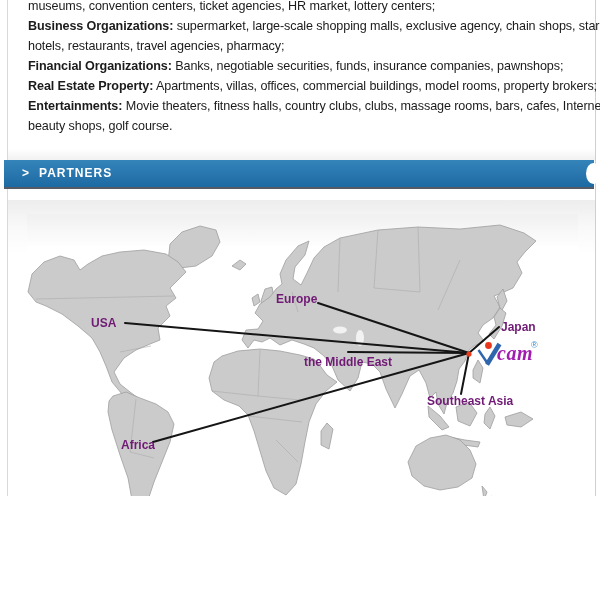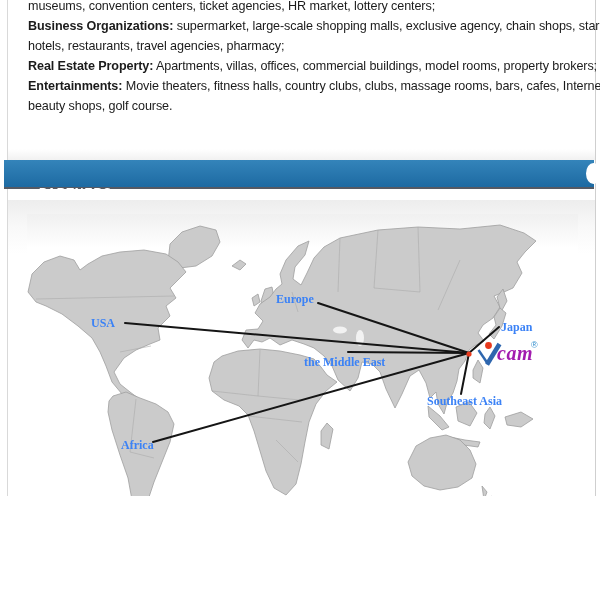--- a/index.html
+++ b/index.html
@@ -17,31 +17,31 @@
 
   
   .pre-strip{position:absolute;left:8px;top:149px;width:587px;height:11px;
              background:linear-gradient(#ffffff,#f1f1f1);}
   .partners-bar{position:absolute;left:4px;top:160px;width:590px;height:27px;
       background:linear-gradient(#3484ba,#1d6aa2);
       border-bottom:2px solid #555a64;}
   .partners-bar .notch{position:absolute;right:-7px;top:3px;width:15px;height:21px;
       background:#fff;border-radius:50%;}
   .partners-bar .bar-text{position:absolute;left:18px;top:0;height:27px;line-height:27px;
-      color:#ffffff;font-size:12px;font-weight:bold;letter-spacing:1px;margin-top:20px;}
+      color:#ffffff;font-size:12px;font-weight:bold;letter-spacing:1px;}
   .partners-bar .arrow{margin-right:9px;font-weight:bold;}
 
   
   .map-section{position:absolute;left:8px;top:200px;width:587px;height:358px;
       background:linear-gradient(#ededed 0%,#f8f8f8 7%,#ffffff 15%);}
   .map-svg{position:absolute;left:0;top:0;}
 
   
-  .map-label{position:absolute;font-family:Liberation Serif, serif;
-      font-size:12px;font-weight:bold;color:#3b82f6;white-space:nowrap;}
+  .map-label{position:absolute;font-family:Liberation Sans, sans-serif;
+      font-size:12px;font-weight:bold;color:#701a75;white-space:nowrap;}
   .lbl-usa{left:91px;top:316px;}
   .lbl-europe{left:276px;top:292px;}
   .lbl-middle-east{left:304px;top:355px;}
   .lbl-japan{left:501px;top:320px;}
   .lbl-southeast-asia{left:427px;top:394px;}
   .lbl-africa{left:121px;top:438px;}
 
   
   .vcam-logo{position:absolute;left:476px;top:339px;width:66px;height:30px;}
   .vcam-logo svg{position:absolute;left:0;top:2px;}
@@ -61,20 +61,21 @@
 <body>
 
 <div class="page">
   <div class="frame left"></div>
   <div class="frame right"></div>
 
   <div class="intro">
     <div class="ln"><b></b><span>museums, convention centers, ticket agencies, HR market, lottery centers;</span></div>
     <div class="ln"><b>Business Organizations:</b><span> supermarket, large-scale shopping malls, exclusive agency, chain shops, star-rated</span></div>
     <div class="ln"><b></b><span>hotels, restaurants, travel agencies, pharmacy;</span></div>
+    <div class="ln"><b>Financial Organizations:</b><span> Banks, negotiable securities, funds, insurance companies, pawnshops;</span></div>
     <div class="ln"><b>Real Estate Property:</b><span> Apartments, villas, offices, commercial buildings, model rooms, property brokers;</span></div>
     <div class="ln"><b>Entertainments:</b><span> Movie theaters, fitness halls, country clubs, clubs, massage rooms, bars, cafes, Internet bars,</span></div>
     <div class="ln"><b></b><span>beauty shops, golf course.</span></div>
   </div>
 
   <div class="pre-strip"></div>
 
   <div class="partners-bar">
     <span class="bar-text"><span class="arrow">&gt;</span><span>PARTNERS</span></span>
     <span class="notch"></span>

